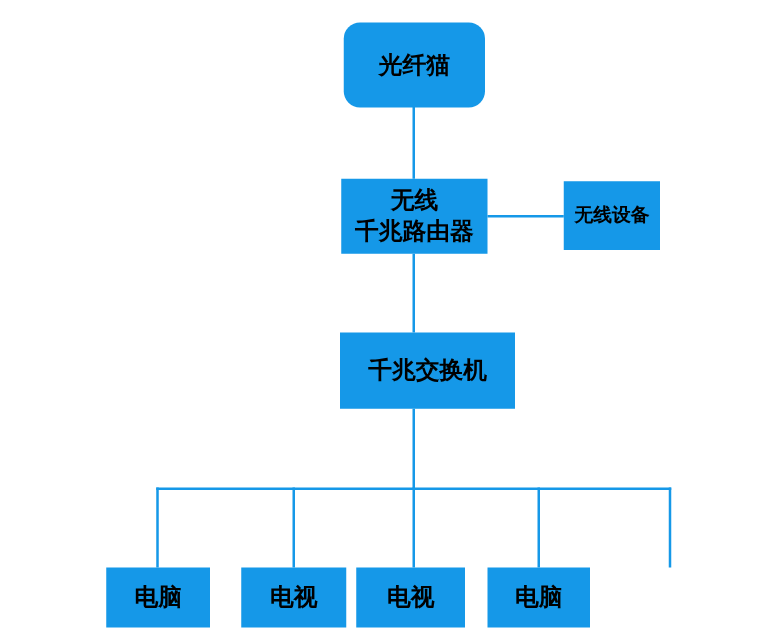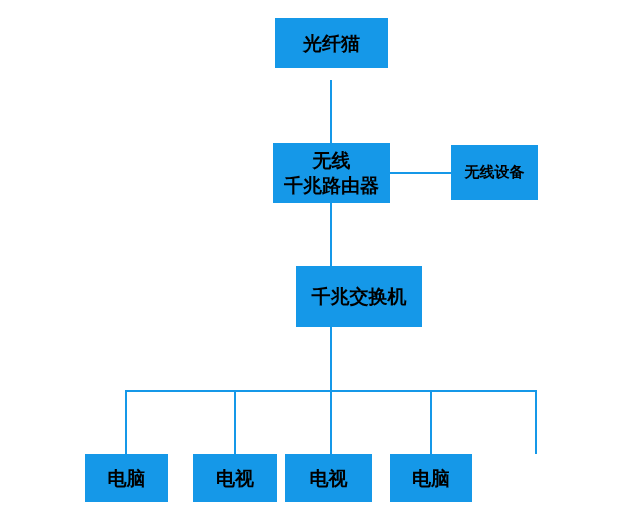--- a/index.html
+++ b/index.html
@@ -30,24 +30,24 @@
     box-sizing: border-box;
   }
   .line {
     position: absolute;
     background: var(--line-color, #1598e8);
   }
   .line.v { width: 2px; }
   .line.h { height: 2px; }
 
   
-  #node-modem            { left: 275px; top: 18px;  width: 113px; height: 50px; }
+  #node-modem            { left: 275px; top: 18px;  width: 113px; height: 68px; border-radius: 13px; }
   #node-router           { left: 273px; top: 143px; width: 117px; height: 60px; }
-  #node-wireless-device  { left: 451px; top: 145px; width: 87px;  height: 55px; font-size: 15px; }
-  #node-switch           { left: 272px; top: 266px; width: 126px; height: 61px; margin-left: 24px; }
+  #node-wireless-device  { left: 451px; top: 145px; width: 77px;  height: 55px; font-size: 15px; }
+  #node-switch           { left: 272px; top: 266px; width: 140px; height: 61px; }
   #node-computer-1       { left: 85px;  top: 454px; width: 83px;  height: 48px; }
   #node-tv-1             { left: 193px; top: 454px; width: 84px;  height: 48px; }
   #node-tv-2             { left: 285px; top: 454px; width: 87px;  height: 48px; }
   #node-computer-2       { left: 390px; top: 454px; width: 82px;  height: 48px; }
   #node-other-devices    { left: 493px; top: 454px; width: 87px;  height: 48px; }
 
   
   #line-modem-router     { left: 330px; top: 80px;  height: 63px; }
   #line-router-wireless  { left: 390px; top: 172px; width: 61px; }
   #line-router-switch    { left: 330px; top: 203px; height: 63px; }

